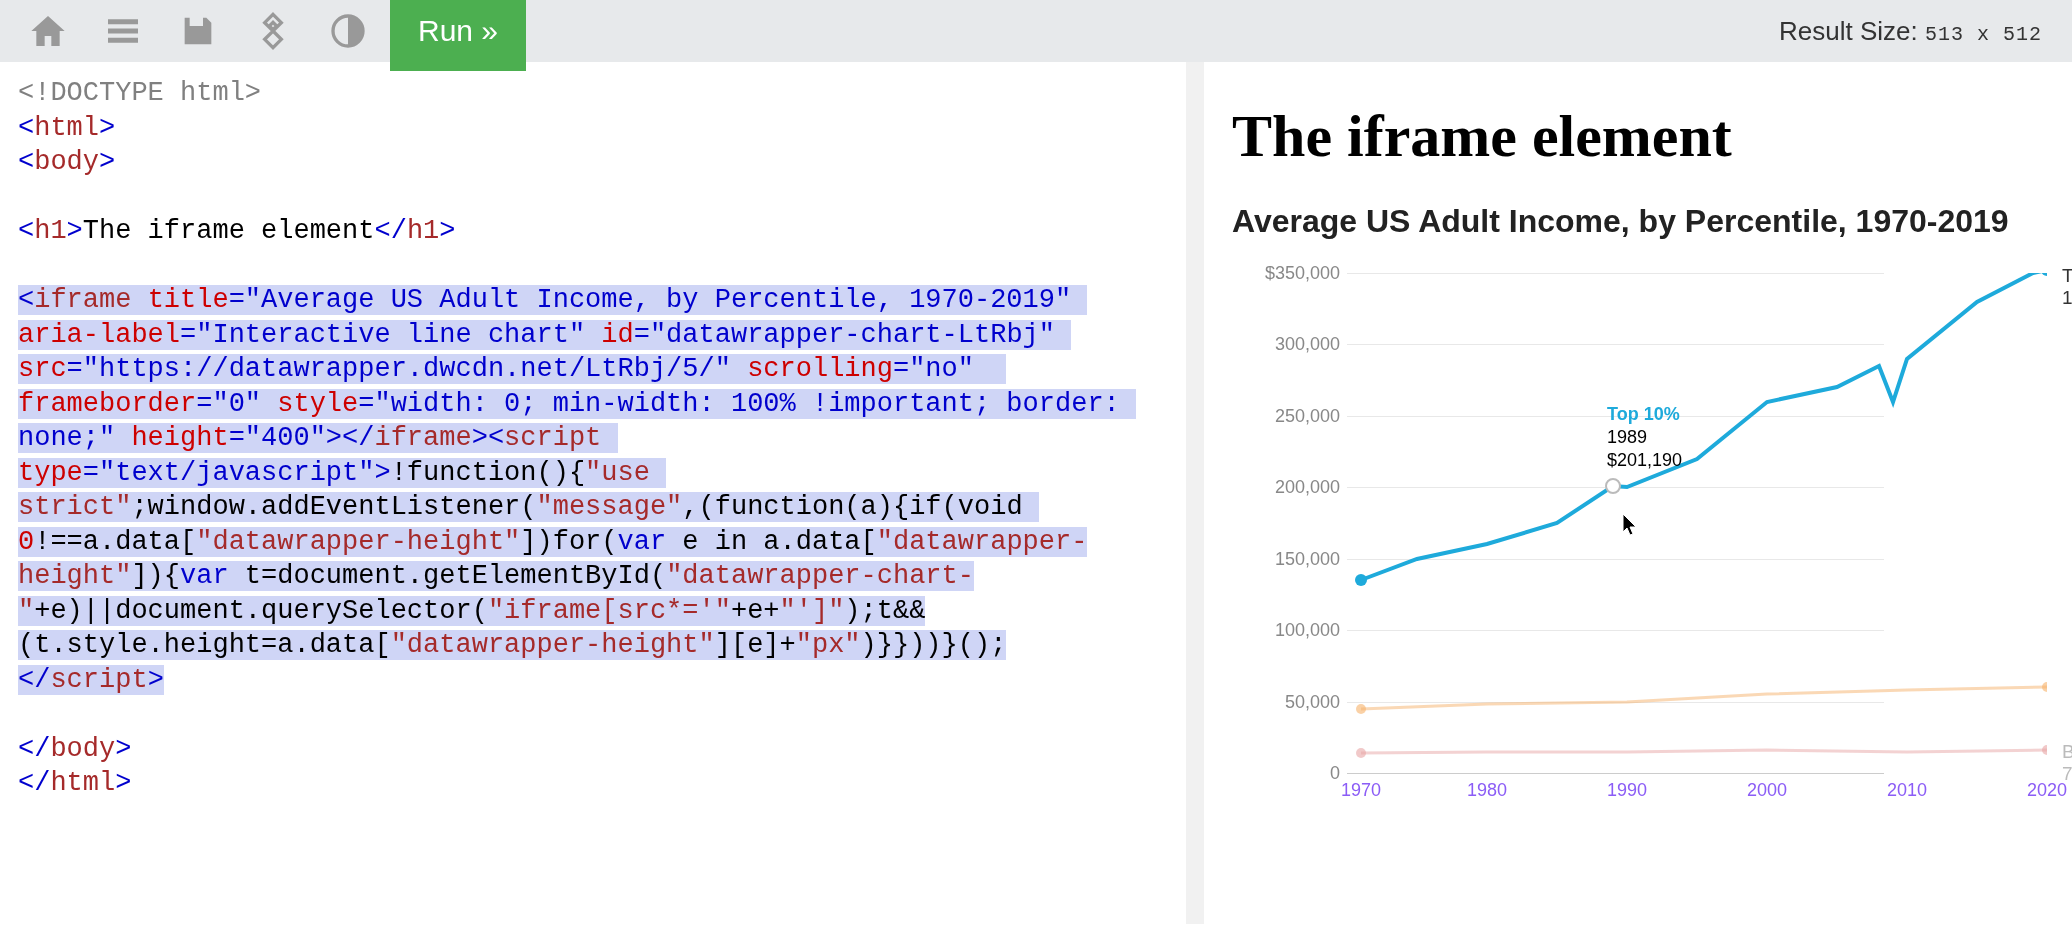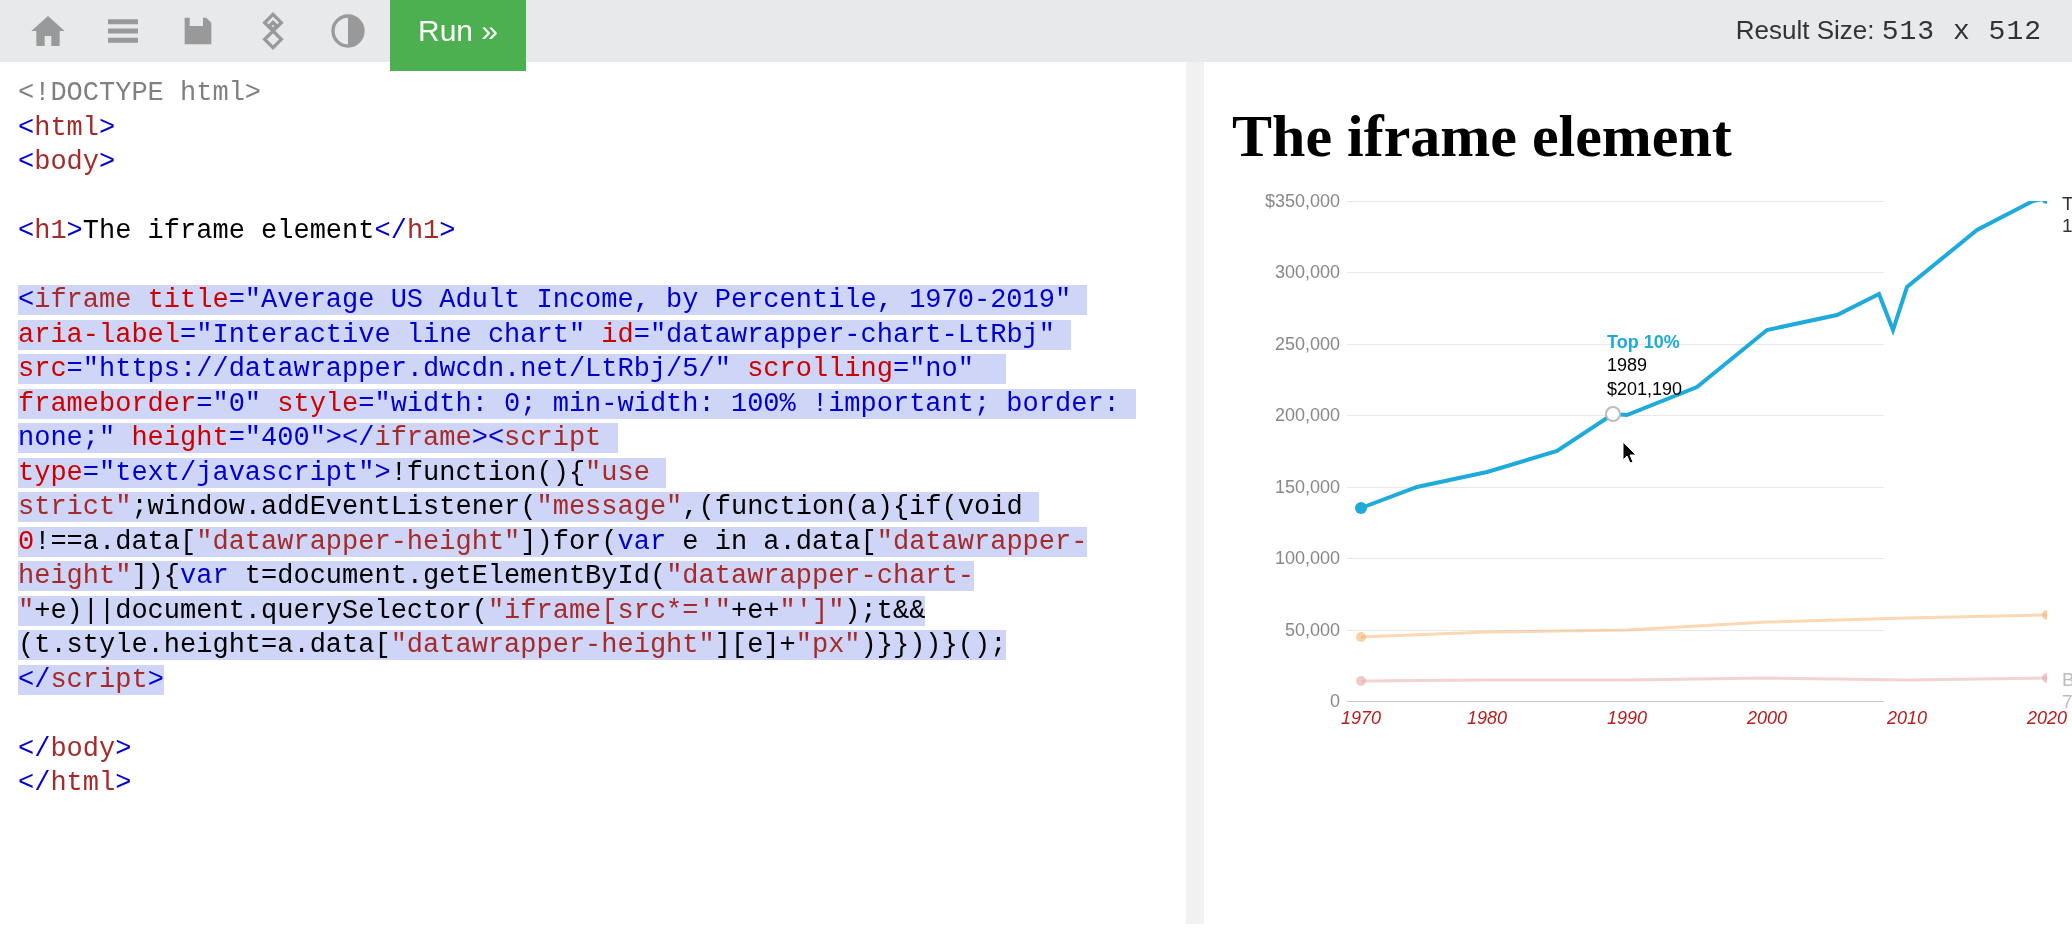--- a/index.html
+++ b/index.html
@@ -39,21 +39,21 @@
   cursor: pointer;
   margin-left: 5px;
 }
 .spacer { flex: 1; }
 .result-size {
   font-size: 26px;
   color: #333;
   padding-right: 20px;
   font-family: Verdana, Arial, sans-serif;
 }
-.result-size .dims { font-family: 'Courier New', monospace; font-size: 28px; letter-spacing: 1px; }
+.result-size .dims { font-family: 'Courier New', monospace; font-size: 20px; letter-spacing: 1px; }
 .main {
   display: flex;
   height: calc(942px - 80px);
 }
 .editor {
   width: 1204px;
   border-right: 18px solid #f1f1f1;
   padding: 14px 18px;
   font-family: Consolas, 'Courier New', monospace;
   font-size: 27px;
@@ -106,24 +106,23 @@
 }
 .gridline {
   position: absolute;
   left: 115px;
   right: 160px;
   border-top: 1px solid #e8e8e8;
 }
 .x-label {
   position: absolute;
   font-size: 18px;
-  color: #b91c1c;
+  color: #8b5cf6;
   bottom: -28px;
   transform: translateX(-50%);
-  font-style: italic;
 }
 .line-svg {
   position: absolute;
   left: 115px;
   top: 0;
   width: 700px;
   height: 500px;
 }
 .series-label {
   position: absolute;
@@ -194,20 +193,21 @@
 <span class="mediumblue">&lt;</span><span class="brown2">h1</span><span class="mediumblue">&gt;</span><span class="blk">The iframe element</span><span class="mediumblue">&lt;/</span><span class="brown2">h1</span><span class="mediumblue">&gt;</span>
 
 <span class="sel"><span class="mediumblue">&lt;</span><span class="brown2">iframe</span> <span class="red">title</span><span class="mediumblue">=</span><span class="mediumblue">"Average US Adult Income, by Percentile, 1970-2019"</span> <span class="red">aria-label</span><span class="mediumblue">="Interactive line chart"</span> <span class="red">id</span><span class="mediumblue">="datawrapper-chart-LtRbj"</span> <span class="red">src</span><span class="mediumblue">="https://datawrapper.dwcdn.net/LtRbj/5/"</span> <span class="red">scrolling</span><span class="mediumblue">="no"</span>  <span class="red">frameborder</span><span class="mediumblue">="0"</span> <span class="red">style</span><span class="mediumblue">="width: 0; min-width: 100% !important; border: none;"</span> <span class="red">height</span><span class="mediumblue">="400"</span><span class="mediumblue">&gt;</span><span class="mediumblue">&lt;/</span><span class="brown2">iframe</span><span class="mediumblue">&gt;&lt;</span><span class="brown2">script</span> <span class="red">type</span><span class="mediumblue">="text/javascript"</span><span class="mediumblue">&gt;</span><span class="blk">!function(){</span><span class="brown2">"use strict"</span><span class="blk">;window.addEventListener(</span><span class="brown2">"message"</span><span class="blk">,(function(a){if(void </span><span class="red">0</span><span class="blk">!==a.data[</span><span class="brown2">"datawrapper-height"</span><span class="blk">])for(</span><span class="mediumblue">var</span><span class="blk"> e in a.data[</span><span class="brown2">"datawrapper-height"</span><span class="blk">]){</span><span class="mediumblue">var</span><span class="blk"> t=document.getElementById(</span><span class="brown2">"datawrapper-chart-"</span><span class="blk">+e)||document.querySelector(</span><span class="brown2">"iframe[src*='"</span><span class="blk">+e+</span><span class="brown2">"']"</span><span class="blk">);t&amp;&amp;(t.style.height=a.data[</span><span class="brown2">"datawrapper-height"</span><span class="blk">][e]+</span><span class="brown2">"px"</span><span class="blk">)}}))}();</span>
 <span class="mediumblue">&lt;/</span><span class="brown2">script</span><span class="mediumblue">&gt;</span></span>
 
 <span class="mediumblue">&lt;/</span><span class="brown2">body</span><span class="mediumblue">&gt;</span>
 <span class="mediumblue">&lt;/</span><span class="brown2">html</span><span class="mediumblue">&gt;</span></div>
 
   <div class="preview">
     <h1>The iframe element</h1>
+    <div class="chart-title">Average US Adult Income, by Percentile, 1970-2019</div>
 
     <div class="chart-area">
 
       <div>
         <div class="y-label" style="top:0px">$350,000</div>
           <div class="gridline" style="top:0px"></div>
         <div class="y-label" style="top:71px">300,000</div>
           <div class="gridline" style="top:71px"></div>
         <div class="y-label" style="top:143px">250,000</div>
           <div class="gridline" style="top:143px"></div>

